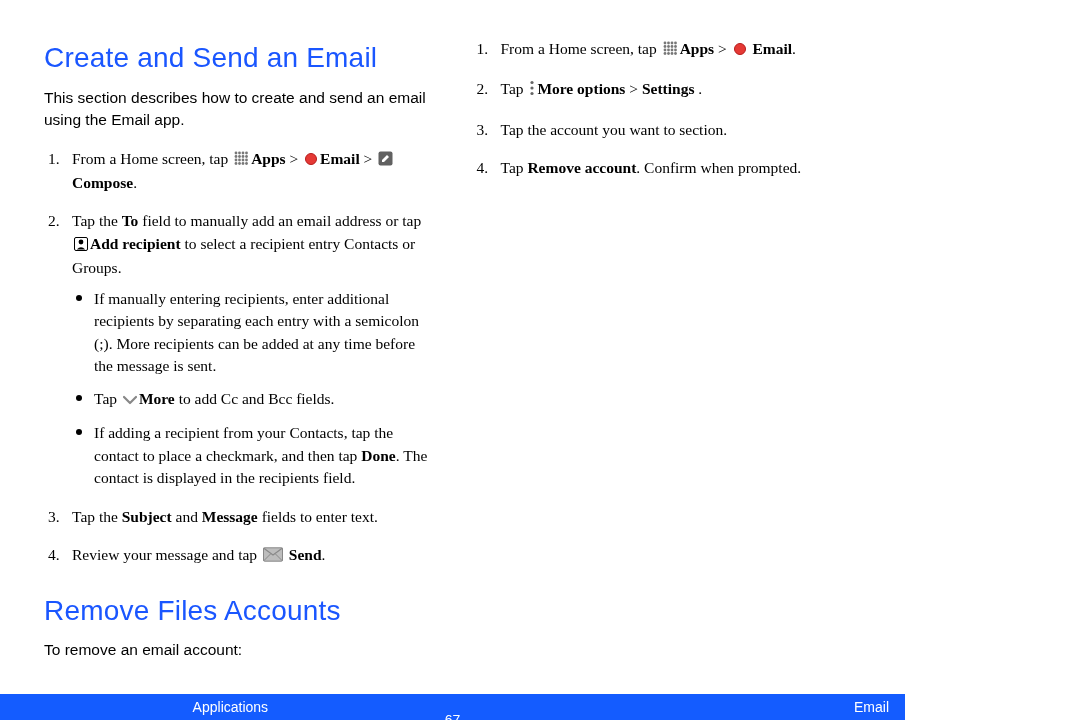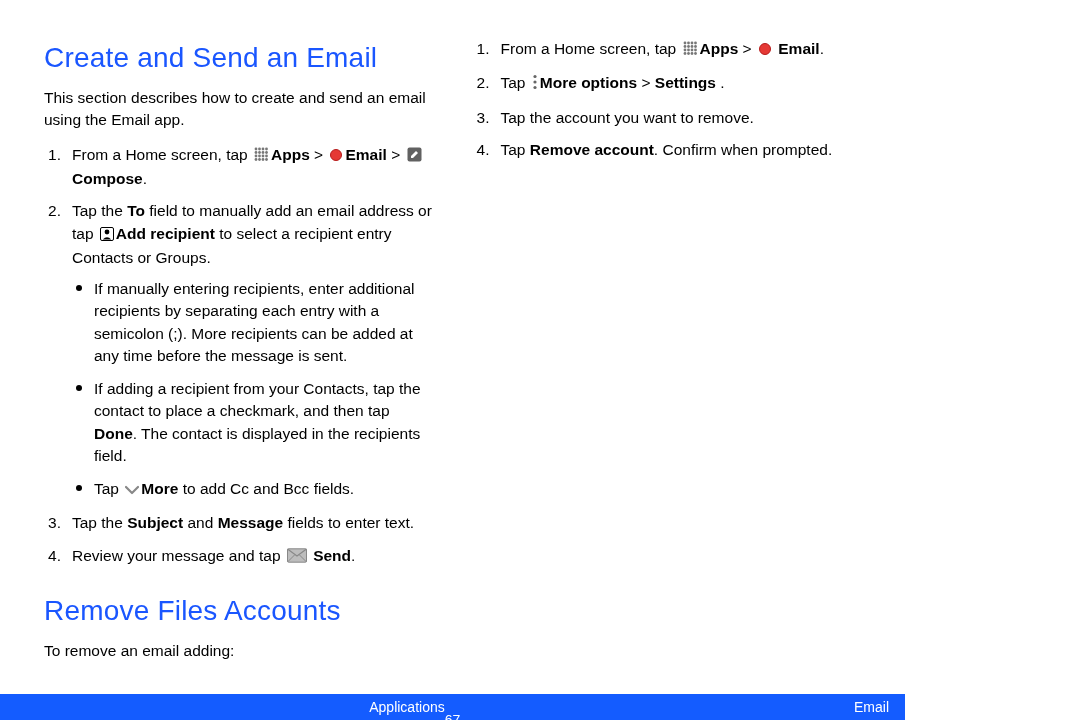--- a/index.html
+++ b/index.html
@@ -45,23 +45,24 @@
     margin: 8px 0 12px 0;
   }
   ol {
     margin: 0 0 0 0;
     padding-left: 0;
     list-style: none;
     counter-reset: step;
   }
   ol > li {
     counter-increment: step;
-    margin: 0 0 10px 0;
+    margin: 16px 0 10px 0;
     padding-left: 28px;
     position: relative;
+    font-family: Liberation Serif, serif;
   }
   ol > li::before {
     content: counter(step) ".";
     position: absolute;
     left: 4px;
     top: 0;
   }
   ul {
     margin: 8px 0 0 0;
     padding-left: 0;
@@ -95,21 +96,21 @@
     bottom: 0;
     height: 26px;
     background: #145cff;
     color: #fff;
     font-size: 14px;
     display: flex;
     align-items: center;
     padding: 0 16px;
     box-sizing: border-box;
   }
-  .footer .left { flex: 1; text-align: right; }
+  .footer .left { flex: 1; text-align: center; }
   .footer .mid  { flex: 0 0 auto; margin-top: 25px; }
   .footer .right{ flex: 1; text-align: right; }
 </style>
 </head>
 <body>
 
 <div class="page">
   <div class="content">
 
     <div class="h2">Create and Send an Email</div>
@@ -160,30 +161,30 @@
           <svg width="14" height="14" viewBox="0 0 14 14">
               <rect x="0.5" y="0.5" width="13" height="13" rx="1.5" fill="#fff" stroke="#000"></rect>
               <circle cx="7" cy="5" r="2.4" fill="#000"></circle>
               <path d="M2.8 12.5 Q7 8 11.2 12.5 Z" fill="#000"></path>
             </svg>
         </span><b>Add recipient</b><span> to select a recipient entry Contacts or Groups.</span>
 
         <ul>
           <li>If manually entering recipients, enter additional recipients by separating each entry with a semicolon (;). More recipients can be added at any time before the message is sent.</li>
           <li>
-            <span>If adding a recipient from your Contacts, tap the contact to place a checkmark, and then tap </span><b>Done</b><span>. The contact is displayed in the recipients field.</span>
-          </li>
-          <li>
             <span>Tap </span>
             <span class="ico">
               <svg width="14" height="12" viewBox="0 0 14 12">
                   <path d="M1 3 L7 9 L13 3" fill="none" stroke="#888" stroke-width="2.2" stroke-linecap="round" stroke-linejoin="round"></path>
                 </svg>
             </span><b>More</b><span> to add Cc and Bcc fields.</span>
           </li>
+          <li>
+            <span>If adding a recipient from your Contacts, tap the contact to place a checkmark, and then tap </span><b>Done</b><span>. The contact is displayed in the recipients field.</span>
+          </li>
         </ul>
       </li>
 
       <li>
         <span>Tap the </span><b>Subject</b><span> and </span><b>Message</b><span> fields to enter text.</span>
 
         <ul>
         </ul>
       </li>
 
@@ -195,21 +196,21 @@
               <path d="M0.5 1 L10 8 L19.5 1" fill="none" stroke="#888" stroke-width="1.2"></path>
               <path d="M0.5 14 L7.5 7 M19.5 14 L12.5 7" stroke="#888" stroke-width="1"></path>
             </svg>
         </span>
         <b>Send</b><span>.</span>
       </li>
     </ol>
 
     <div class="h2 second">Remove Files Accounts</div>
 
-    <p class="intro">To remove an email adding:</p>
+    <p class="intro">To remove an email account:</p>
 
     <ol>
       <li>
         <span>From a Home screen, tap </span>
         <span class="ico">
           <svg width="15" height="15" viewBox="0 0 15 15">
               <g fill="#777">
                 <circle cx="2" cy="2" r="1.4"></circle>
                 <circle cx="5.5" cy="2" r="1.4"></circle>
                 <circle cx="9" cy="2" r="1.4"></circle>
@@ -241,21 +242,21 @@
         <span>Tap </span>
         <span class="ico">
           <svg width="6" height="16" viewBox="0 0 6 16">
               <circle cx="3" cy="2.5" r="1.6" fill="#666"></circle>
               <circle cx="3" cy="8" r="1.6" fill="#666"></circle>
               <circle cx="3" cy="13.5" r="1.6" fill="#666"></circle>
             </svg>
         </span><b>More options</b><span> &gt; </span><b>Settings</b><span> .</span>
       </li>
 
-      <li>Tap the account you want to remove.</li>
+      <li>Tap the account you want to section.</li>
 
       <li>
         <span>Tap </span><b>Remove account</b><span>. Confirm when prompted.</span>
       </li>
     </ol>
 
   </div>
 
   <div class="footer">
     <div class="left">Applications</div>

